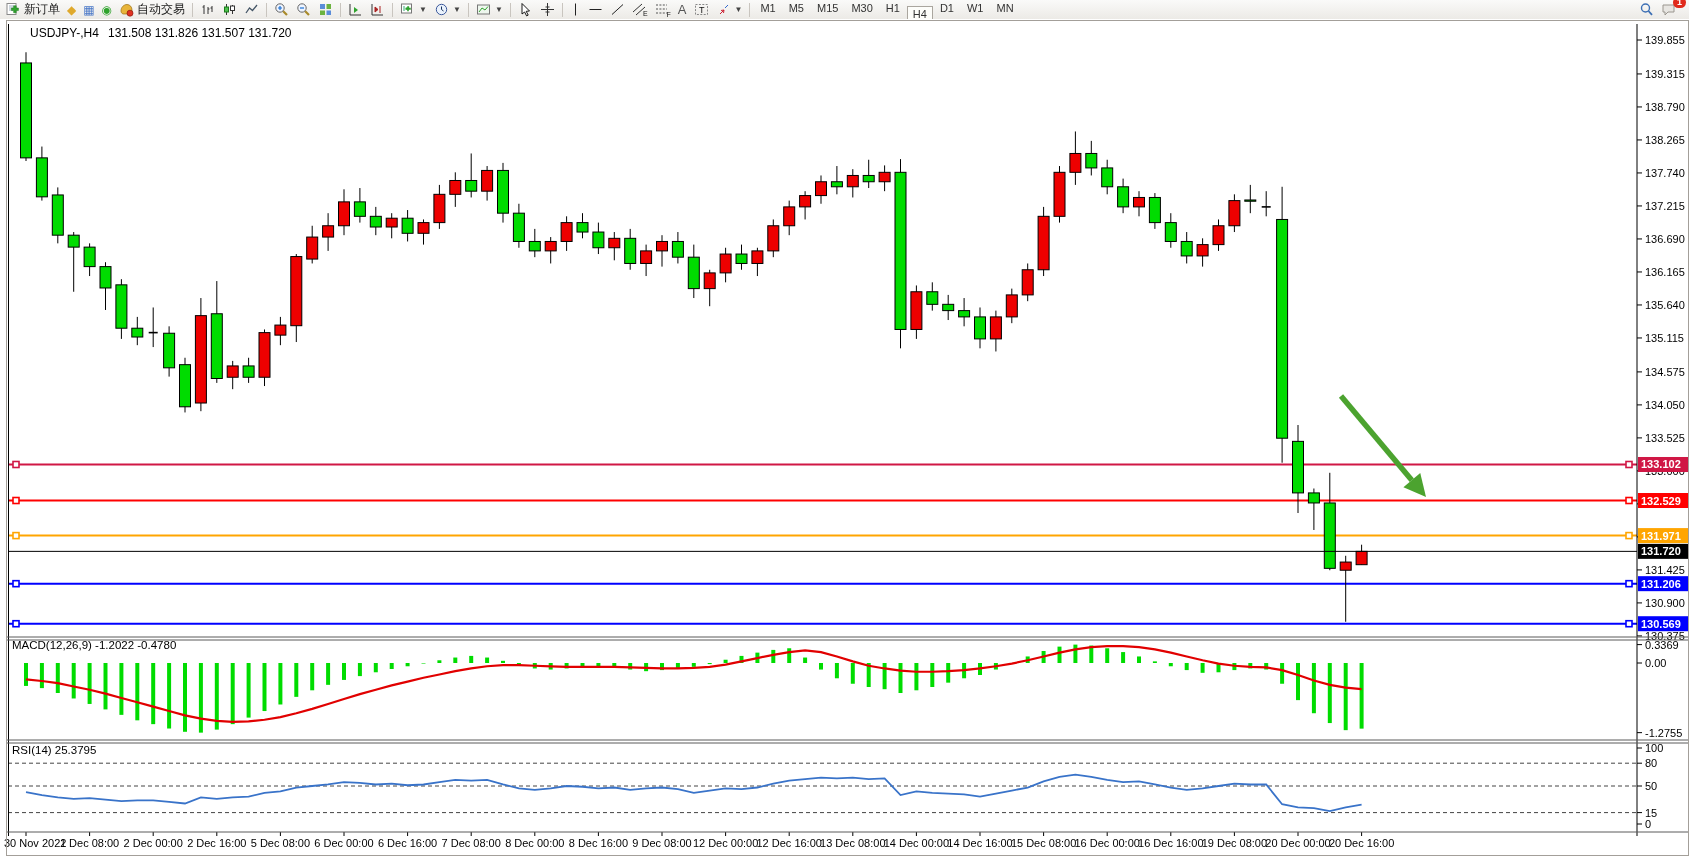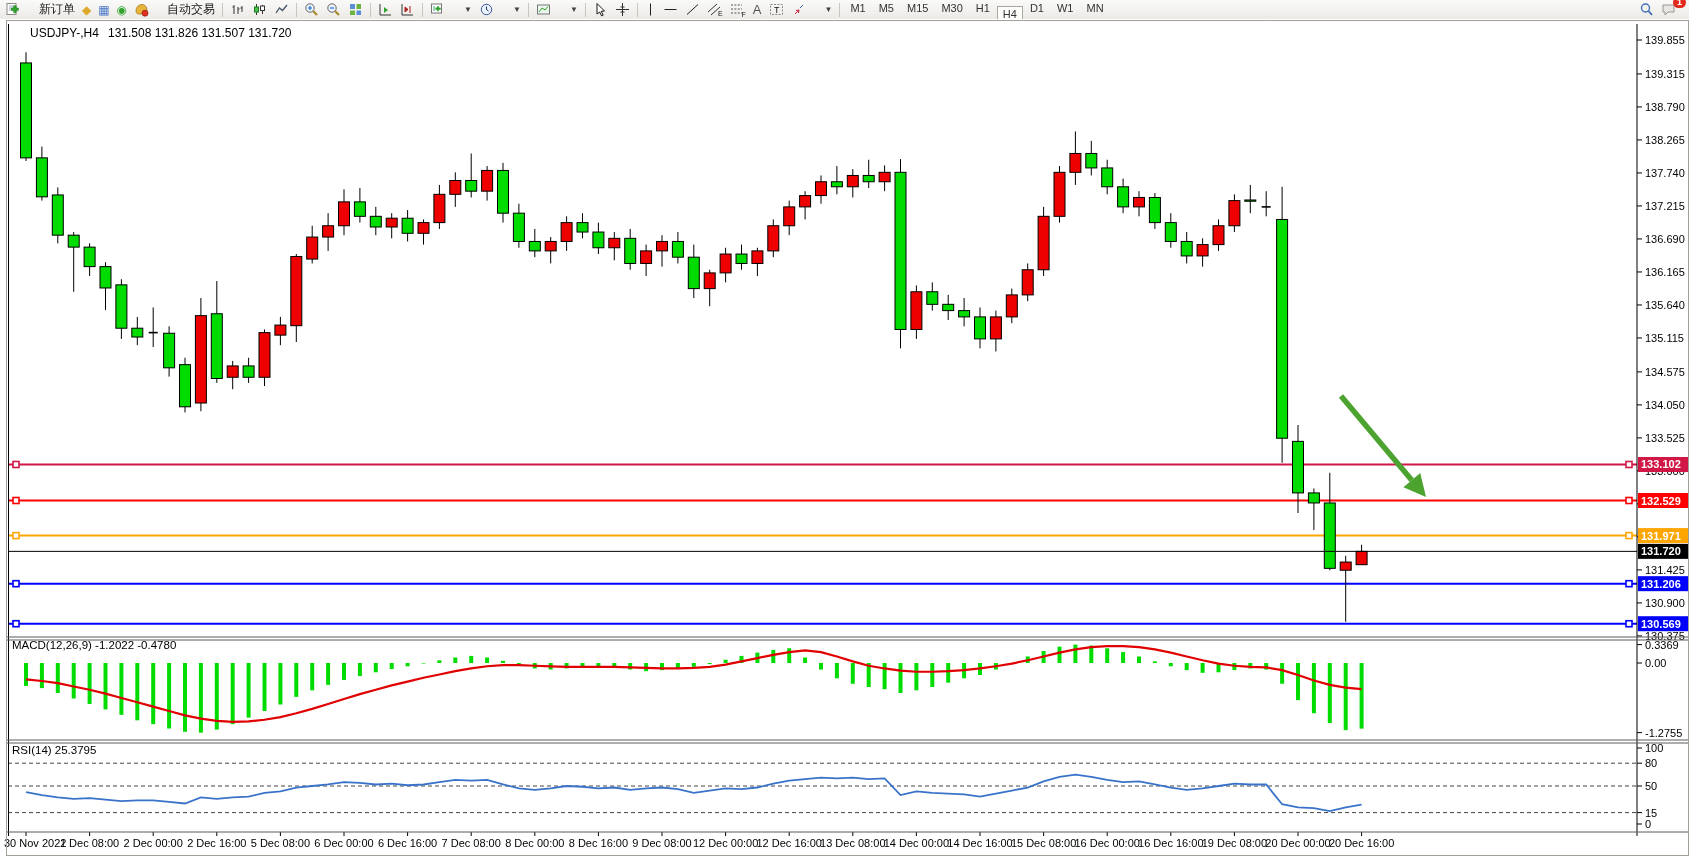--- a/index.html
+++ b/index.html
@@ -1,20 +1,20 @@
 <!DOCTYPE html>
 <html><head>
 <meta charset="utf-8">
 <style>
   html,body{margin:0;padding:0;background:#efeceb;width:1689px;height:857px;overflow:hidden;
     font-family:"Liberation Sans",sans-serif;}
   
   .toolbar{display:flex;align-items:center;height:19px;background:linear-gradient(#fafaf9,#eceae6);
     border-bottom:1px solid #b6b2ac;padding:0 3px;gap:1px;}
-  .tbtn{height:17px;display:flex;align-items:center;padding:0 3px;gap:18px;
+  .tbtn{height:17px;display:flex;align-items:center;padding:0 3px;gap:3px;
     font-size:12px;color:#1a1a1a;cursor:default;white-space:nowrap;}
   .tbtn svg{display:block}
   .sep{width:1px;height:14px;background:#c9c5bf;margin:0 3px;}
   .caret{font-size:8px;color:#444;margin-left:1px;}
   .tf{font-size:11px;color:#333;padding:1px 5px;height:15px;line-height:13px;border:1px solid transparent;}
   .tf.active{background:#fdfdfa;border:1px solid #aaa69f;margin-top:12px;}
   .spacer{flex:1}
   .glyph{font-size:12px;line-height:12px}
   .badge-wrap{position:relative;margin-right:6px}
   .badge{position:absolute;top:-4px;right:-6px;background:#e02a1c;color:#fff;font-size:9px;font-weight:bold;

